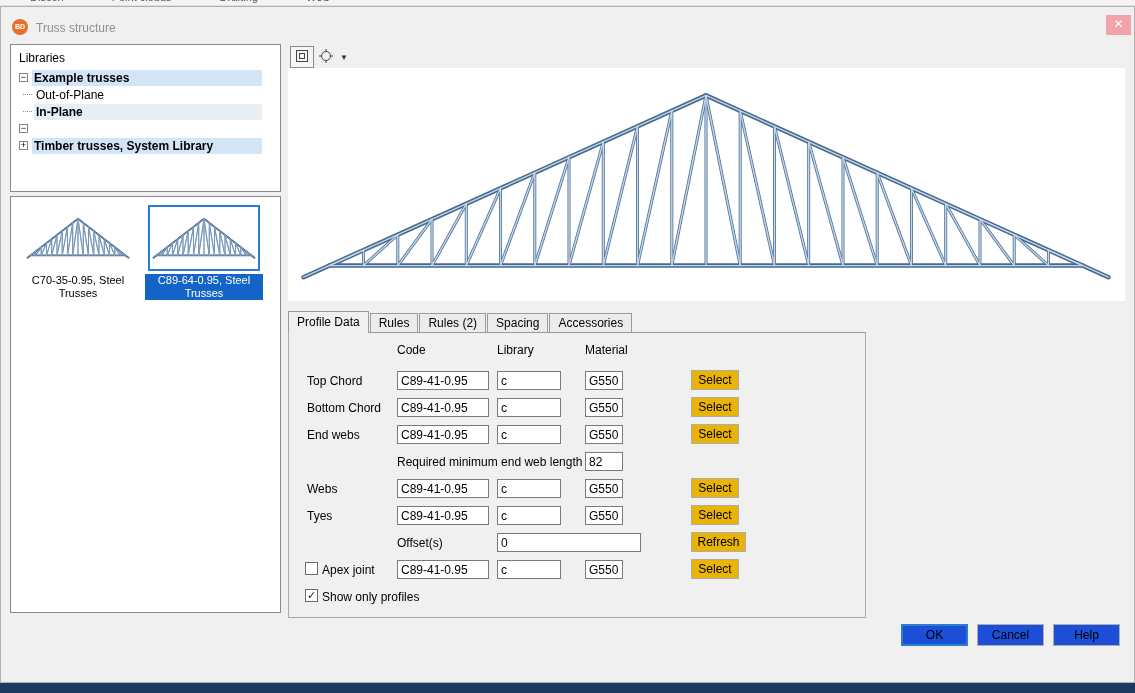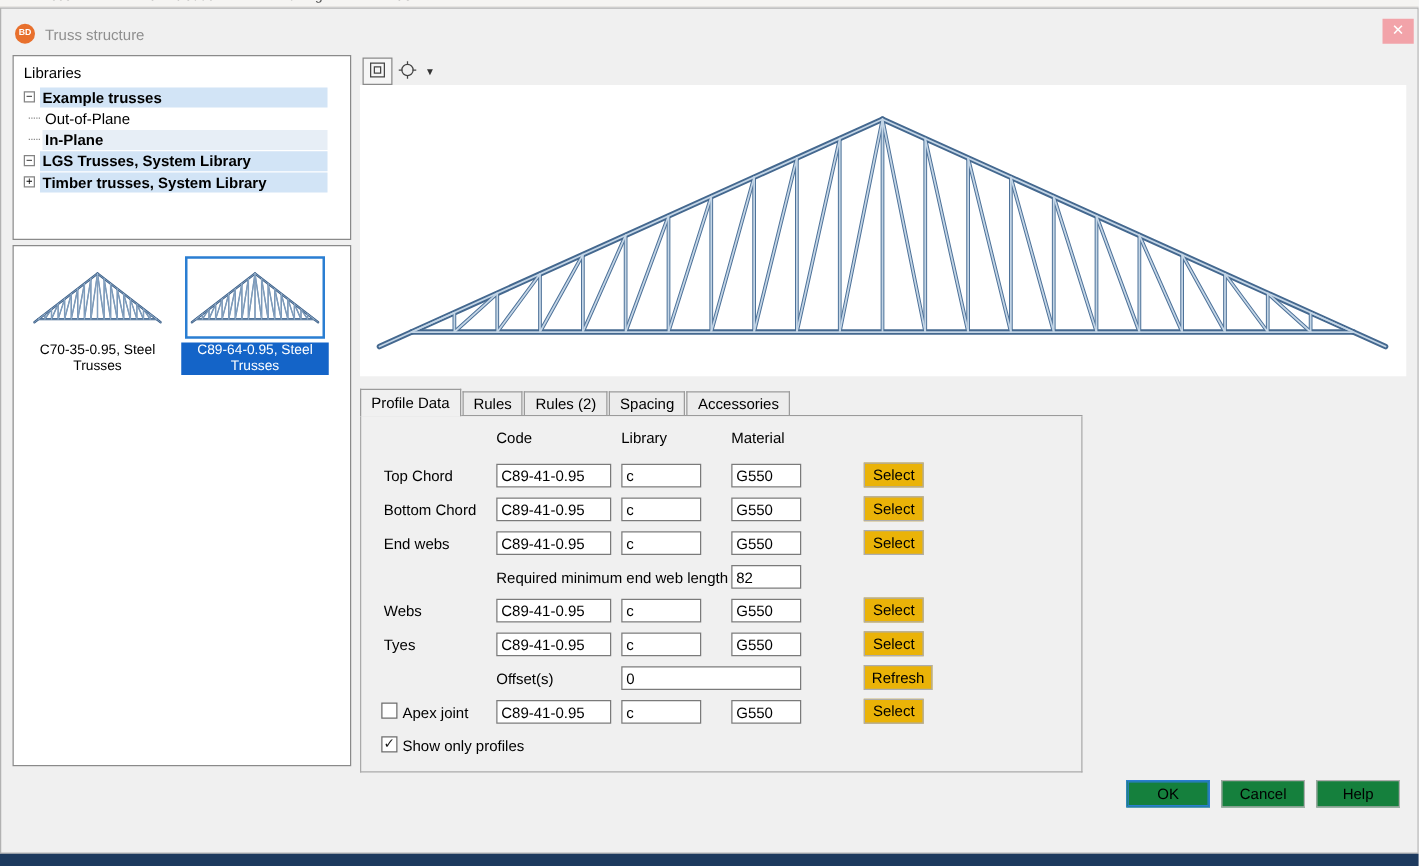--- a/index.html
+++ b/index.html
@@ -66,31 +66,31 @@
   #pane{left:288px;top:333px;width:578px;height:285px;background:#f0f0f0;border:1px solid #aaa;border-top:none;}
   .hcol{position:absolute;top:10px;font-size:12px;}
   #hdr-code{left:108px;} #hdr-lib{left:208px;} #hdr-mat{left:296px;}
   #profile-rows{position:absolute;left:0;top:0;width:100%;}
   .frow{position:absolute;left:0;width:100%;height:27px;}
   .flabel{position:absolute;top:5px;white-space:nowrap;font-size:12px;}
   .fld{position:absolute;top:2px;height:19px;border:1px solid #7a7a7a;background:#fff;font-size:12px;
        padding:0 3px;font-family:"Liberation Sans",sans-serif;}
   .f-code{left:108px;width:92px;}
   .f-lib{left:208px;width:64px;}
-  .f-mat{left:296px;width:56px;}
+  .f-mat{left:296px;width:38px;}
   .f-offset{left:208px;width:144px;}
   .pbtn{position:absolute;top:1px;left:364px;width:48px;height:20px;background:#eab308;border:1px solid #adadad;
         font-size:12px;font-family:"Liberation Sans",sans-serif;margin-left:38px;}
   .pbtn.wide{width:55px;}
   .cb{position:absolute;top:4px;width:13px;height:13px;border:1px solid #6b6b6b;background:#fff;font-size:11px;
       line-height:11px;text-align:center;color:#1a1a1a;}
   .cb.checked::after{content:"\2713";}
 
   
-  .fbtn{position:absolute;top:624px;width:67px;height:22px;background:#15803d;border:1px solid #adadad;
+  .fbtn{position:absolute;top:624px;width:67px;height:22px;background:#1d4ed8;border:1px solid #adadad;
         font-size:12px;font-family:"Liberation Sans",sans-serif;}
   .fbtn.focused{border:1px solid #2a7ed2;box-shadow:inset 0 0 0 1px #2a7ed2;}
 
   #taskbar{left:0;top:683px;width:1135px;height:10px;background:#1d3a5e;}
 </style>
 </head>
 <body>
 
 <div class="abs" id="top-strip">
   <div class="mitems"><span>Discon</span><span>Point clouds</span><span>Drafting</span><span>W3S</span></div>
@@ -112,21 +112,20 @@
         <span class="tlbl hl-blue bold">Example trusses</span>
       </div>
       <div class="trow lvl1">
         <span class="tlbl hl-none">Out-of-Plane</span>
       </div>
       <div class="trow lvl1">
         <span class="tlbl hl-light bold">In-Plane</span>
       </div>
       <div class="trow lvl0">
         <span class="exp">−</span>
-        <span class="tlbl hl-blue bold">LGS Trusses, System Library</span>
       </div>
       <div class="trow lvl0">
         <span class="exp">+</span>
         <span class="tlbl hl-blue bold">Timber trusses, System Library</span>
       </div>
     </div>
 </div>
 
 <div class="abs" id="thumb-panel">
   <div class="thumbs">

